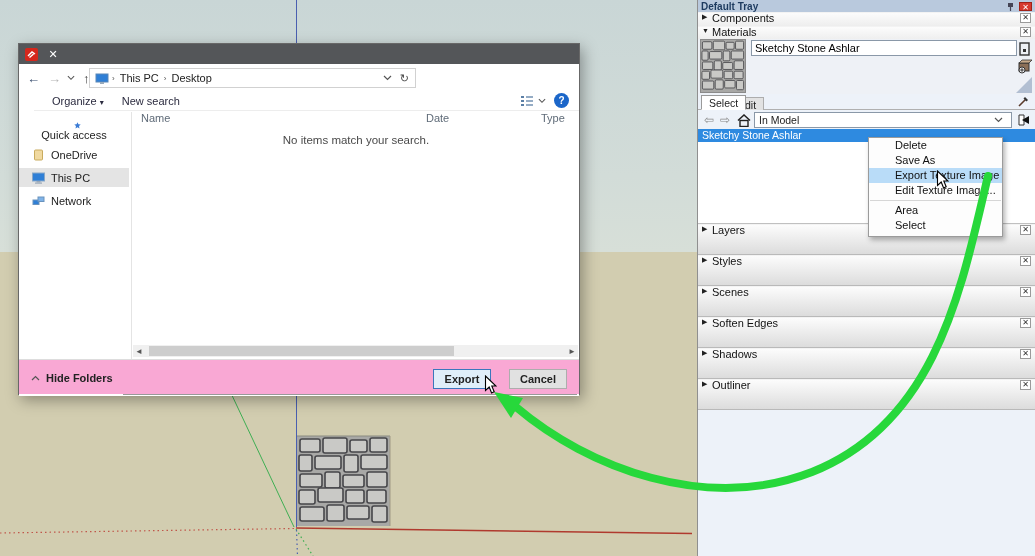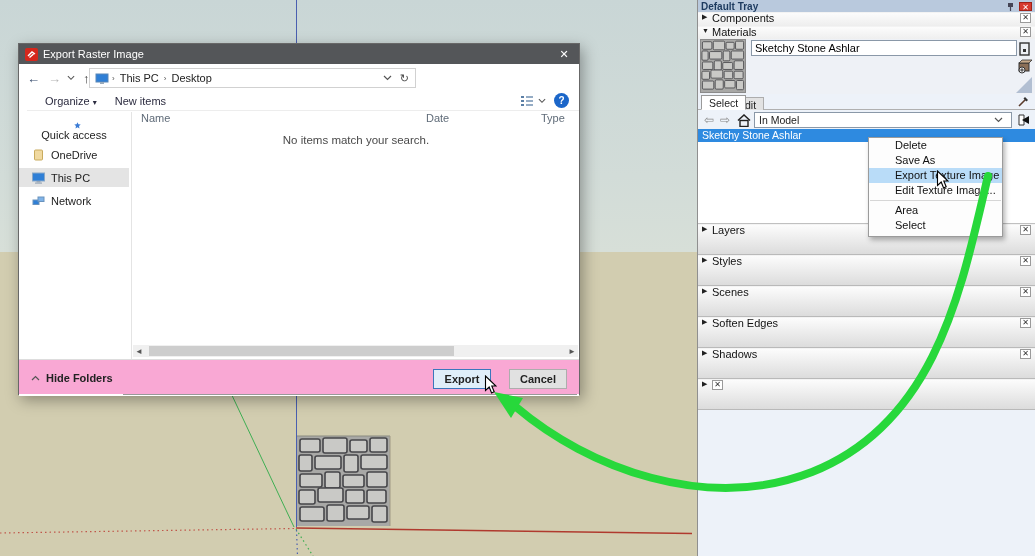--- a/index.html
+++ b/index.html
@@ -62,21 +62,21 @@
   .nav-glyph { font-size:13px; margin-left:8px; color:#33496b; }
   .nav-glyph.dis { color:#b5b5b5; }
   #addr-bar { position:absolute; left:70px; top:2px; width:327px; height:20px; border:1px solid #d1d1d1;
           background:#fff; display:flex; align-items:center; font-size:11px; }
   #addr-bar .crumb { margin:0 2px; }
   .crumb-sep { color:#555; font-size:8px; margin:0 3px; }
   #search-box { position:absolute; left:418px; top:2px; width:134px; height:20px; border:1px solid #d1d1d1;
           background:#fff; display:flex; align-items:center; }
   #search-box input { border:none; outline:none; flex:1; font-size:11px; color:#707070; padding-left:6px;
           font-family:"Liberation Sans",sans-serif; width:100px; background:transparent; }
-  #dlg-toolbar { position:absolute; left:8px; top:47px; right:0; height:20px; display:flex; align-items:center;
+  #dlg-toolbar { position:absolute; left:15px; top:47px; right:0; height:20px; display:flex; align-items:center;
           border-bottom:1px solid #ededed; }
   .tb-item { margin-left:18px; color:#2b2b3f; font-size:11px; }
   #dlg-body { position:absolute; left:0; top:68px; right:0; height:247px; }
   #dlg-sidebar { position:absolute; left:0; top:0; width:113px; bottom:0; border-right:1px solid #e4e4e4; }
   .sb-item { position:absolute; left:0; right:2px; height:19px; display:flex; align-items:center; font-size:11px; }
   .sb-item.sel { background:#e4e4e4; }
   .sb-ic { width:13px; height:12px; margin:0 6px 0 13px; }
   #file-list { position:absolute; left:114px; top:0; right:0; bottom:0; }
   .col-hdr { position:absolute; top:0; font-size:11px; color:#5f6b78; }
   #empty-msg { position:absolute; left:0; right:0; top:22px; text-align:center; color:#4a4a4a; font-size:11.5px; }
@@ -267,32 +267,32 @@
         <span class="lbl">Soften Edges</span>
         <div class="xbtn">✕</div>
       </div>
       <div class="bar">
         <span class="tri">▶</span>
         <span class="lbl">Shadows</span>
         <div class="xbtn">✕</div>
       </div>
       <div class="bar">
         <span class="tri">▶</span>
+        <span class="lbl">Outliner</span>
         <div class="xbtn">✕</div>
       </div>
     </div>
   </div>
 
   <div id="dialog">
     <div id="dlg-title">
       <svg width="13" height="13" viewBox="0 0 13 13">
         <rect x="0" y="0" width="13" height="13" rx="2" fill="#d5271c"></rect>
         <path d="M3 8 L7 4 L10 6 M4.5 9.5 L8.5 6" stroke="#fff" stroke-width="1.4" fill="none"></path>
       </svg>
-      <span class="ttl">Export Raster Image</span>
       <div id="dlg-close">✕</div>
     </div>
 
     <div id="dlg-nav">
       <span class="nav-glyph">←</span>
       <span class="nav-glyph dis">→</span>
       <svg style="margin-left:6px; width:8px; height:6px;" viewBox="0 0 9 6">
           <use href="#chevDown"></use>
         </svg>
       <span class="nav-glyph" style="color:#333;">↑</span>
@@ -311,21 +311,21 @@
           </svg>
         <span style="margin:0 6px 0 4px; color:#444;">↻</span>
       </div>
     </div>
 
     <div id="dlg-toolbar">
       <span class="tb-item">
         <span>Organize</span>
         <span style="font-size:8px;">▾</span>
       </span>
-      <span class="tb-item">New items</span>
+      <span class="tb-item">New search</span>
       <span style="flex:1"></span>
       <svg style="width:14px; height:12px;" viewBox="0 0 14 12">
         <rect x="1" y="1" width="3" height="2" fill="#5b7fa6"></rect>
           <line x1="6" y1="2" x2="13" y2="2" stroke="#5b7fa6" stroke-width="1.3"></line>
         <rect x="1" y="5" width="3" height="2" fill="#5b7fa6"></rect>
           <line x1="6" y1="6" x2="13" y2="6" stroke="#5b7fa6" stroke-width="1.3"></line>
         <rect x="1" y="9" width="3" height="2" fill="#5b7fa6"></rect>
           <line x1="6" y1="10" x2="13" y2="10" stroke="#5b7fa6" stroke-width="1.3"></line>
       </svg>
       <svg style="width:8px; height:6px; margin:0 8px 0 4px;" viewBox="0 0 9 6">

